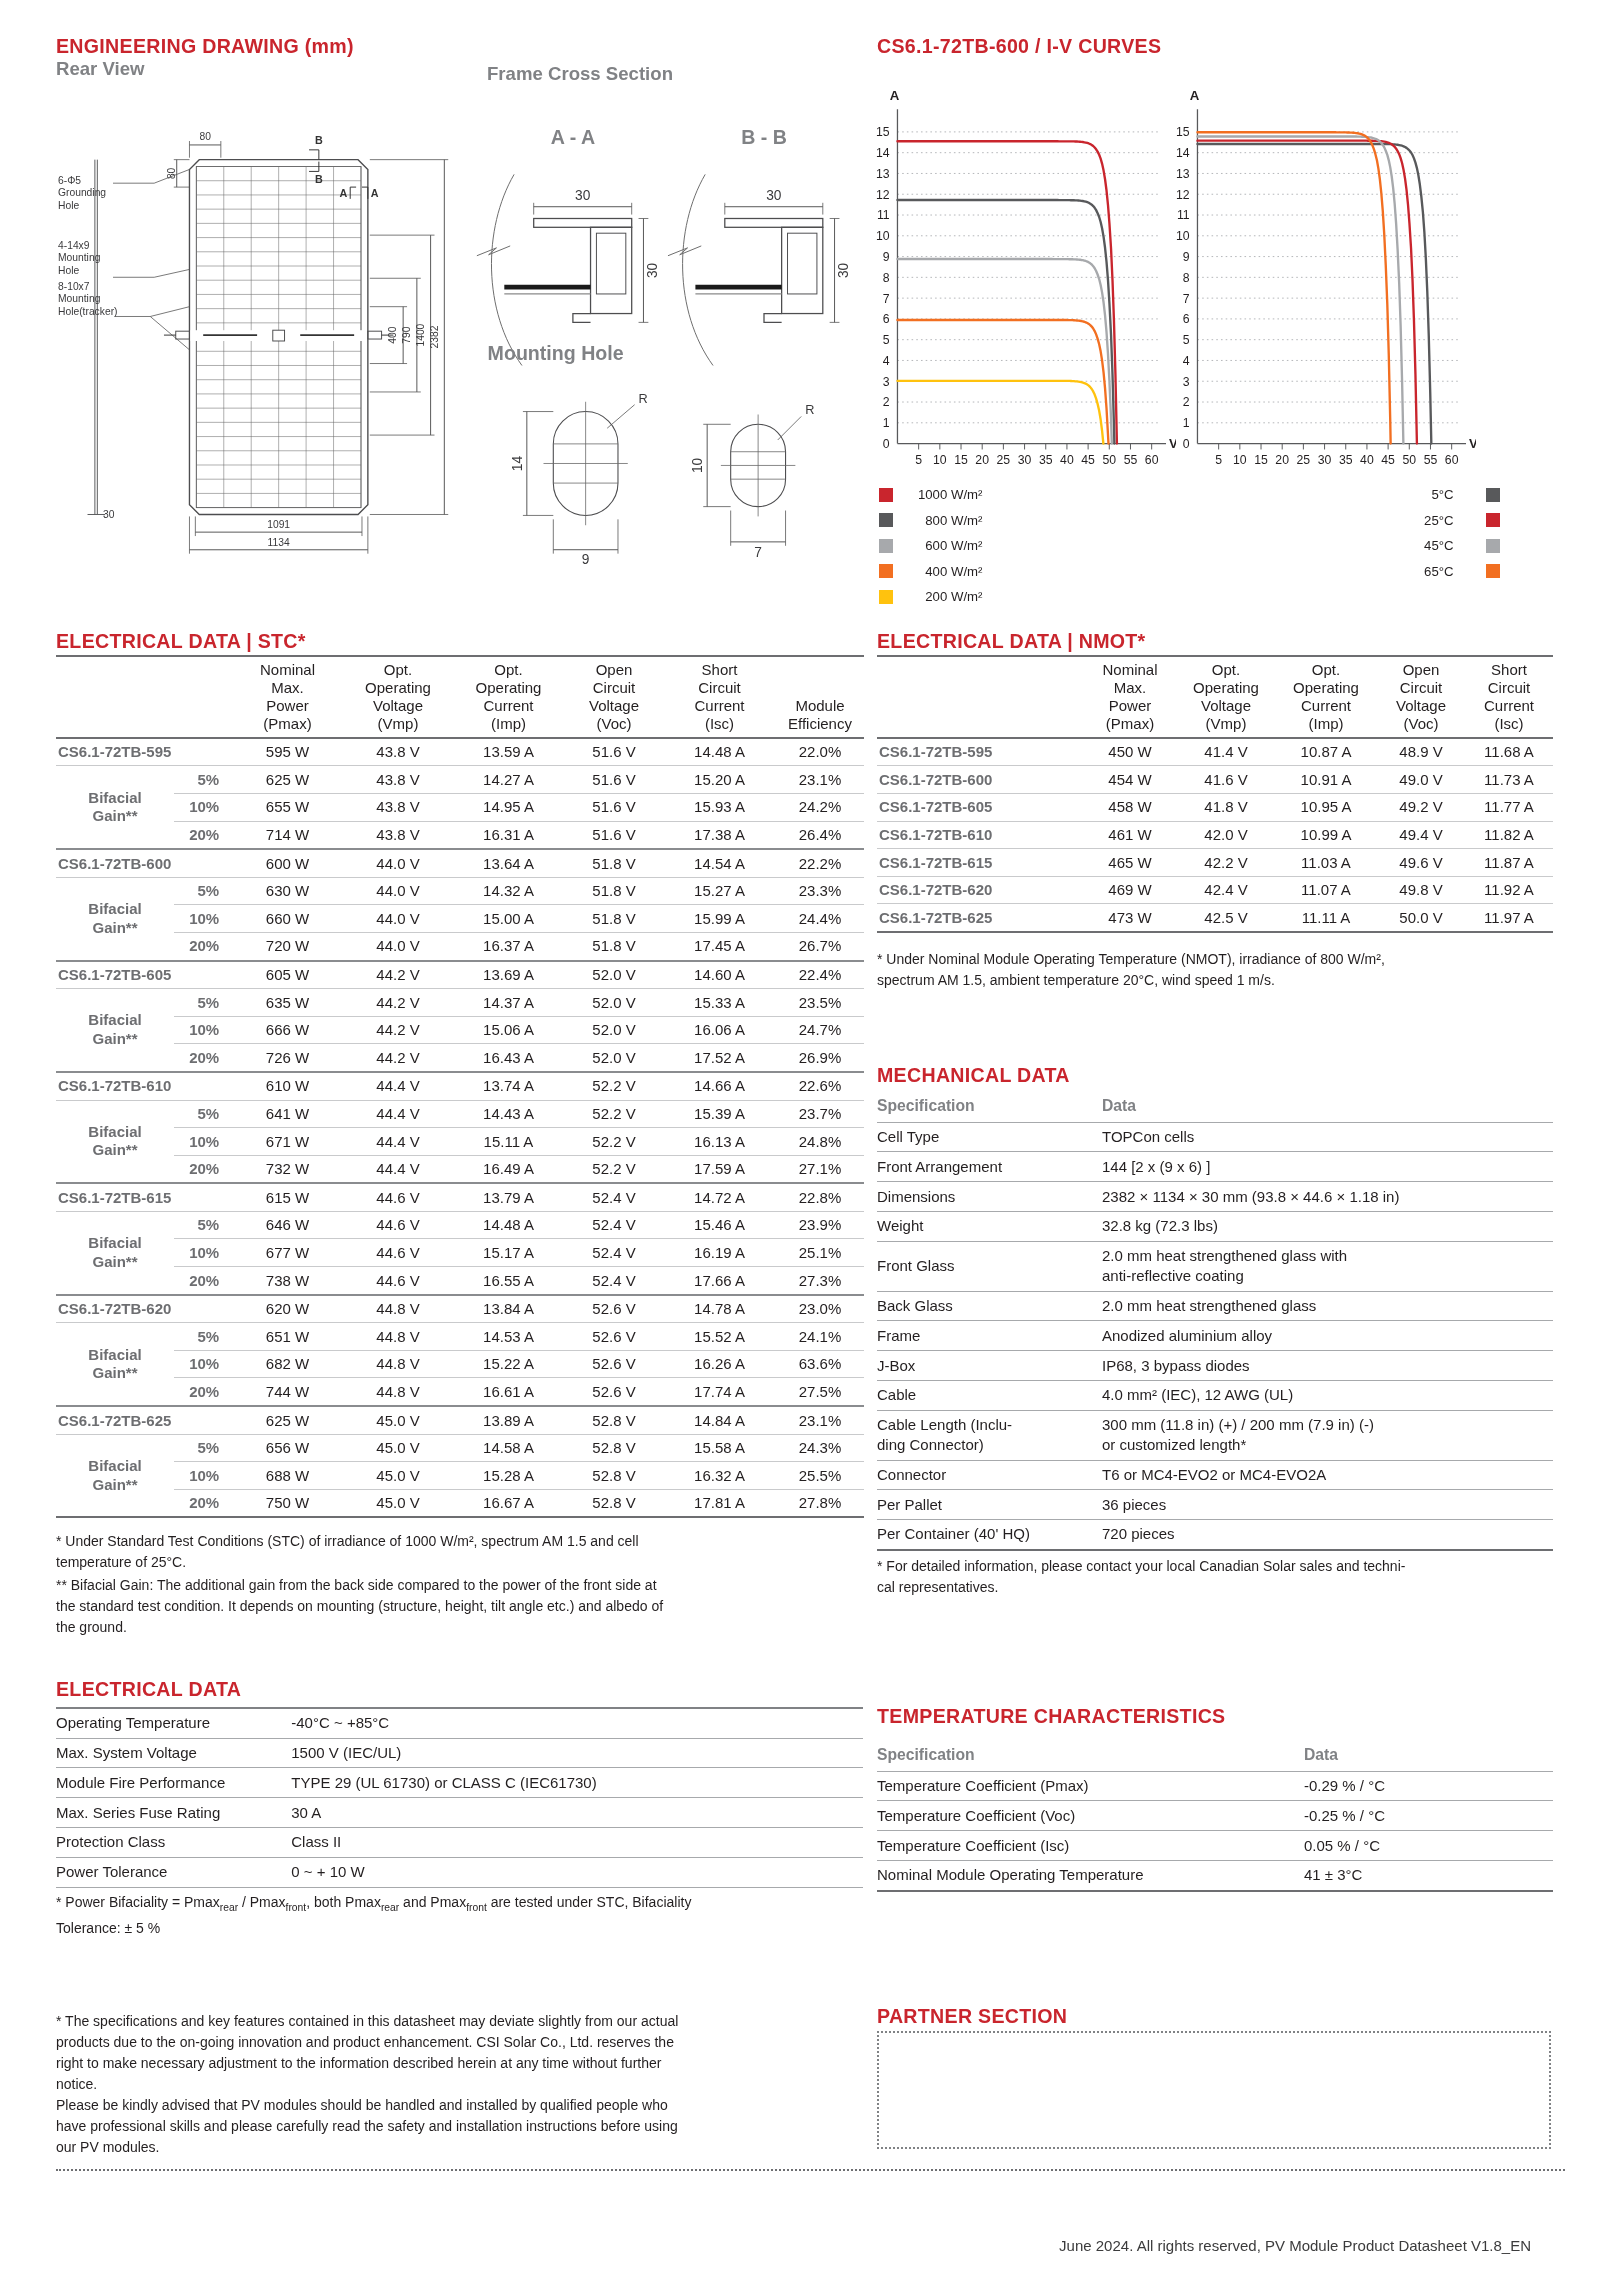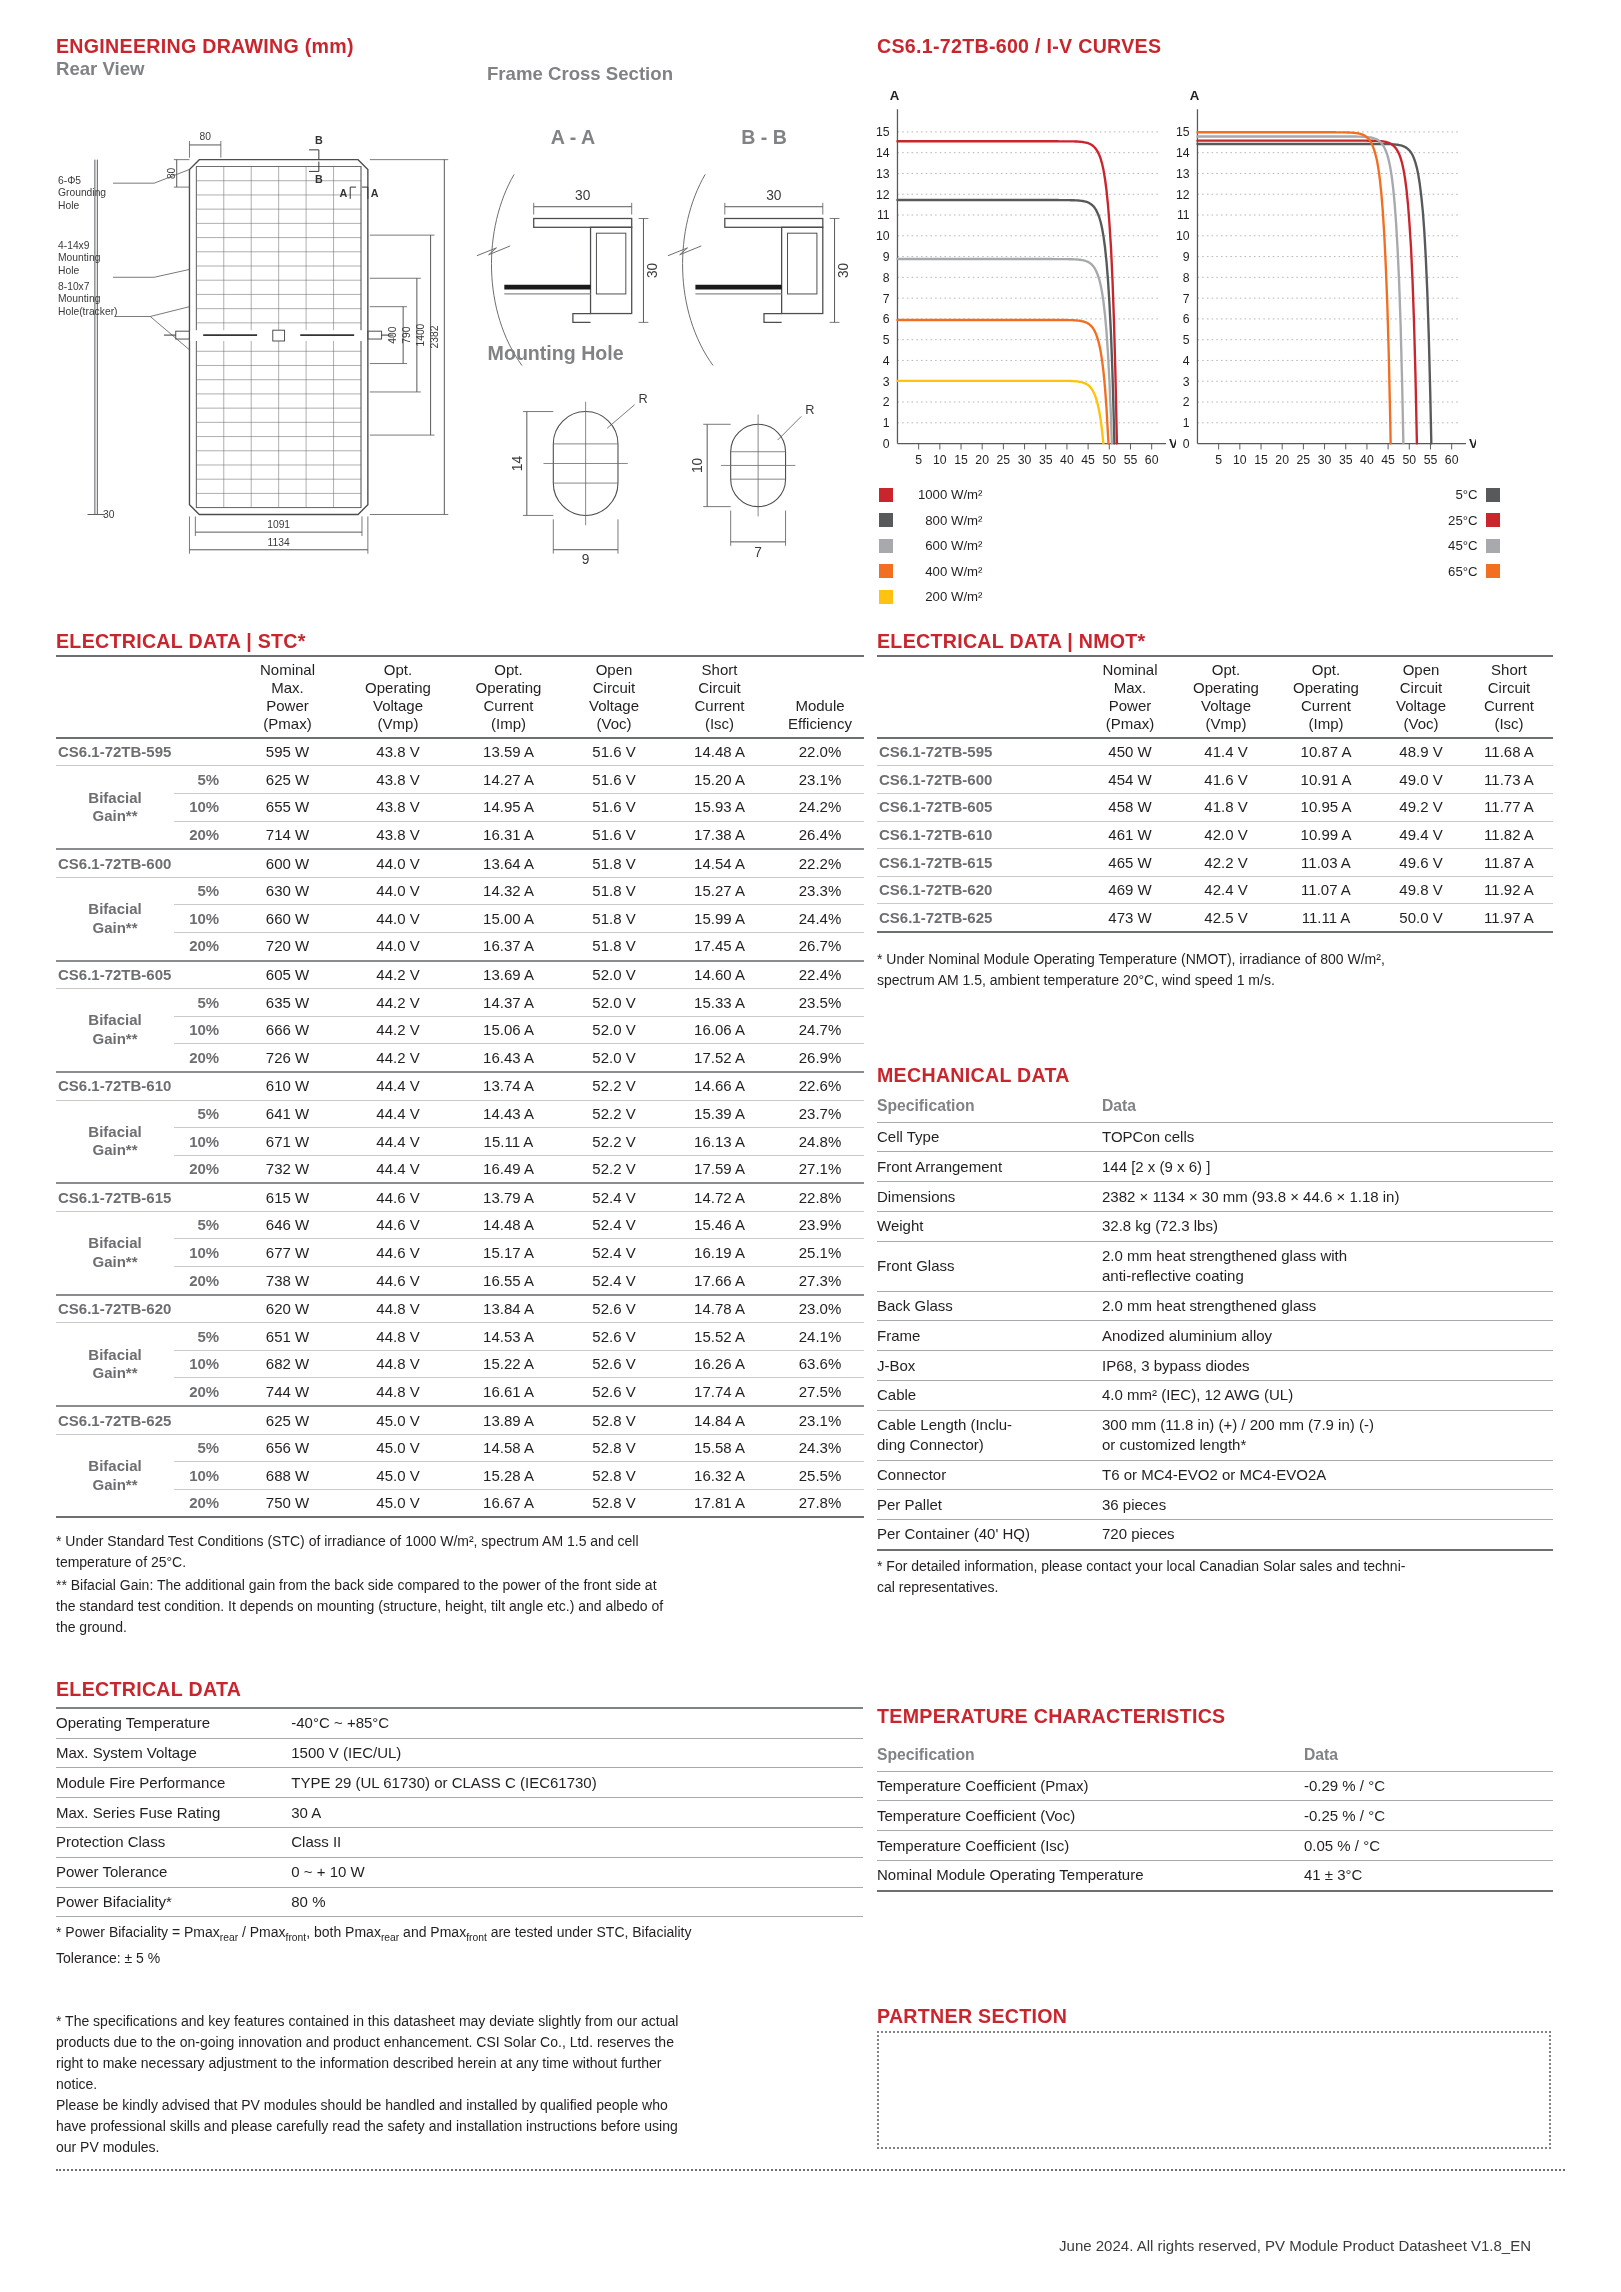--- a/index.html
+++ b/index.html
@@ -34,21 +34,21 @@
   .spec td.val{white-space:pre-line;}
   #mech-table tr:last-child td,#temp-table tr:last-child td{border-bottom:2px solid #6D6E71;}
   #elec-table{border-top:2px solid #808285;}
   .fn{font-size:14px;line-height:21px;color:#231F20;white-space:pre-line;}
   
   .legend-row{display:flex;align-items:center;height:25.5px;font-size:13.2px;color:#231F20;}
   .legend-row .sq{width:13.7px;height:13.7px;flex:0 0 13.7px;}
   .legend-row .numpart{display:inline-block;width:35px;text-align:right;}
   .legend-left .sq{margin-right:19.6px;}
   .legend-right{width:149px;}
-  .legend-right .legend-row{justify-content:flex-end;}
+  .legend-right .legend-row{justify-content:flex-end;gap:24px;}
   .legend-right .sq{margin-left:8.8px;}
   
   .dotted-rule{border-top:2px dotted #6D6E71;height:0;}
   .partner-box{border:2px dotted #808285;}
   .footer{font-size:15px;color:#3b3b3c;text-align:right;}
   svg text{font-family:"Liberation Sans",sans-serif;}
 </style>
 </head>
 <body>
 
@@ -932,24 +932,20 @@
             <td class="val">30 A</td>
           </tr>
           <tr>
             <td class="lbl">Protection Class</td>
             <td class="val">Class II</td>
           </tr>
           <tr>
             <td class="lbl">Power Tolerance</td>
             <td class="val">0 ~ + 10 W</td>
           </tr>
-          <tr>
-            <td class="lbl">Power Bifaciality*</td>
-            <td class="val">80 %</td>
-          </tr>
         </tbody>
     </table>
     <div id="elec-footnote" class="fn" style="margin-top:4.9px;white-space:pre-line">* Power Bifaciality = Pmax<sub>rear</sub> / Pmax<sub>front</sub>, both Pmax<sub>rear</sub> and Pmax<sub>front</sub> are tested under STC, Bifaciality
 Tolerance: ± 5 %</div>
   </div>
 
   <div class="abs" style="left:877px;top:1705px;width:676px">
     <div class="sec-title">TEMPERATURE CHARACTERISTICS</div>
     <table id="temp-table" class="spec" style="width:676px;margin-top:15.7px">
       <colgroup>

